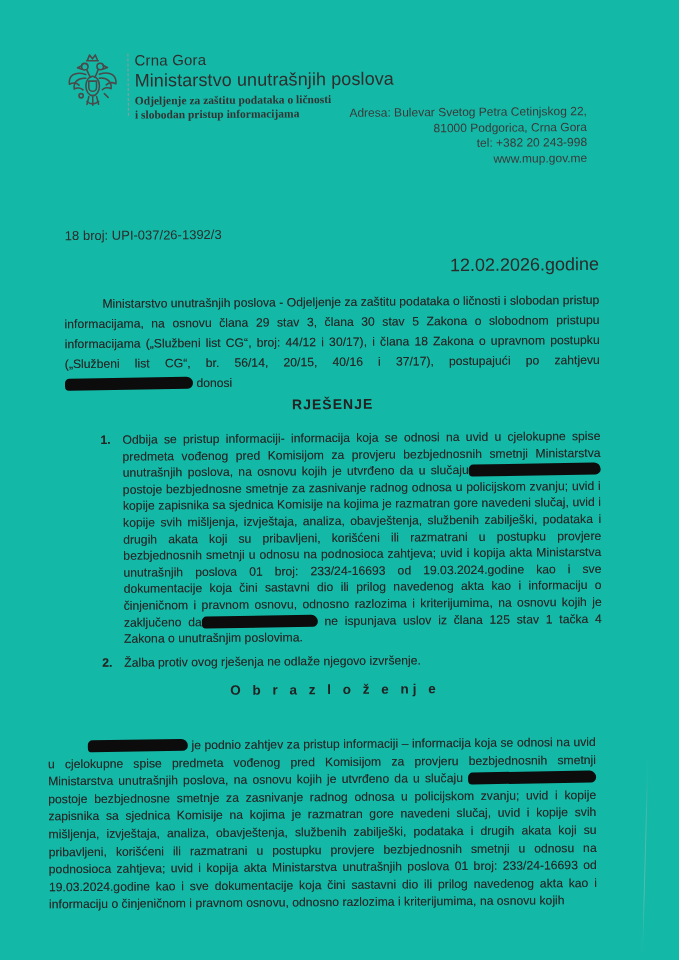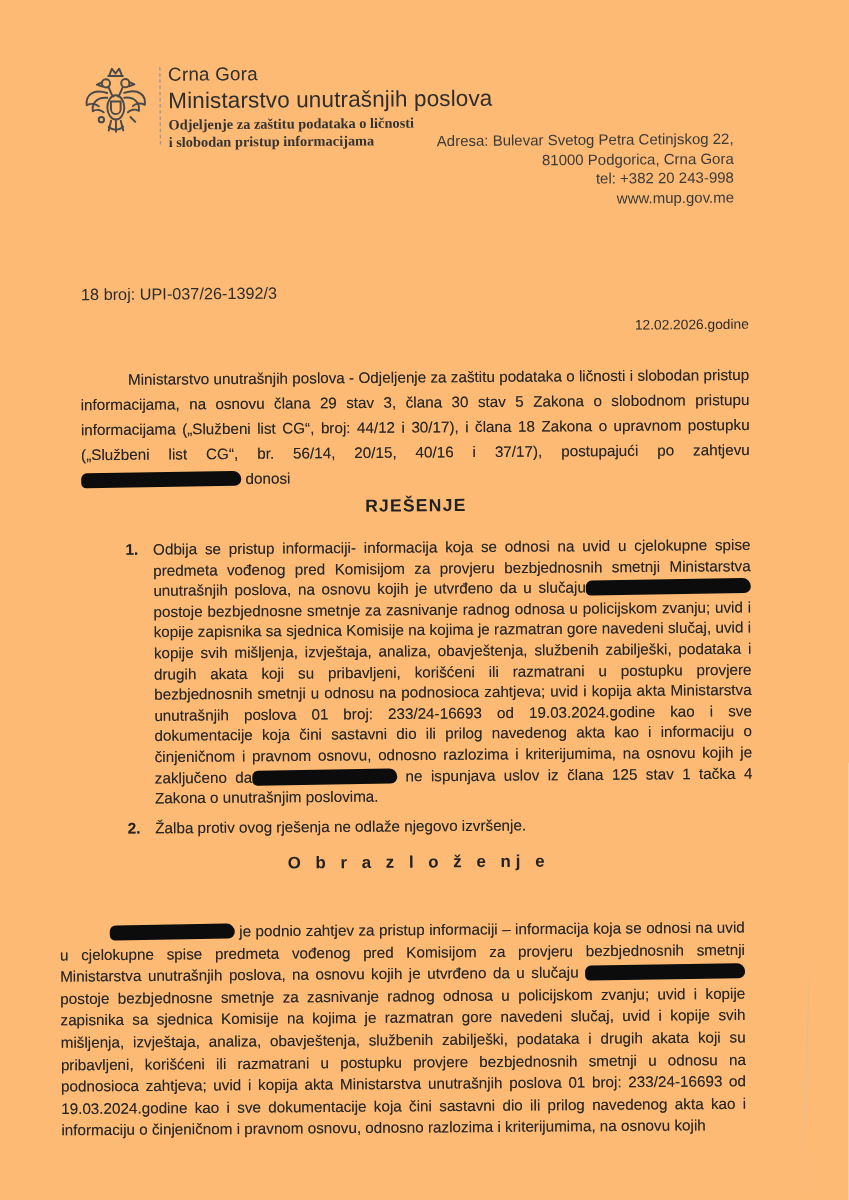--- a/index.html
+++ b/index.html
@@ -1,19 +1,19 @@
 <!DOCTYPE html>
 <html><head>
 <meta charset="utf-8">
 <style>
   html,body{margin:0;padding:0;background:#e9e9e9;}
   .page{
     position:relative;
     width:679px;height:960px;
-    background:#fdba74;
+    background:#14b8a6;
     overflow:hidden;
     font-family:"Liberation Sans","DejaVu Sans",sans-serif;
     color:#262626;
   }
   .scan{
     position:absolute;inset:0;
     transform:rotate(-0.45deg);
     transform-origin:50% 40%;
   }
   
@@ -29,21 +29,21 @@
   .org-dept{
     font-family:"Liberation Serif","DejaVu Serif",serif;
     font-weight:bold;font-size:11.5px;line-height:13.5px;margin-top:3px;color:#333;
   }
   .address{
     position:absolute;top:106px;right:90px;
     text-align:right;font-size:12px;line-height:15.5px;color:#3a3a3a;
   }
   
   .ref{position:absolute;top:226px;left:66px;font-size:13px;color:#2b2b2b;}
-  .date{position:absolute;top:256px;right:79px;font-size:11px;color:#2b2b2b;}
+  .date{position:absolute;top:256px;right:79px;font-size:18px;color:#2b2b2b;}
   
   .bodytext{font-size:12.2px;color:#252525;text-shadow:0 0 .4px rgba(40,40,40,.45);}
   .intro{
     position:absolute;top:292px;left:65px;width:535px;
     line-height:20px;text-align:justify;text-indent:38px;margin:0;
   }
   .h-decision{
     position:absolute;top:396px;left:65px;width:535px;
     text-align:center;font-size:14px;font-weight:bold;letter-spacing:1px;
     margin:0;color:#222;

